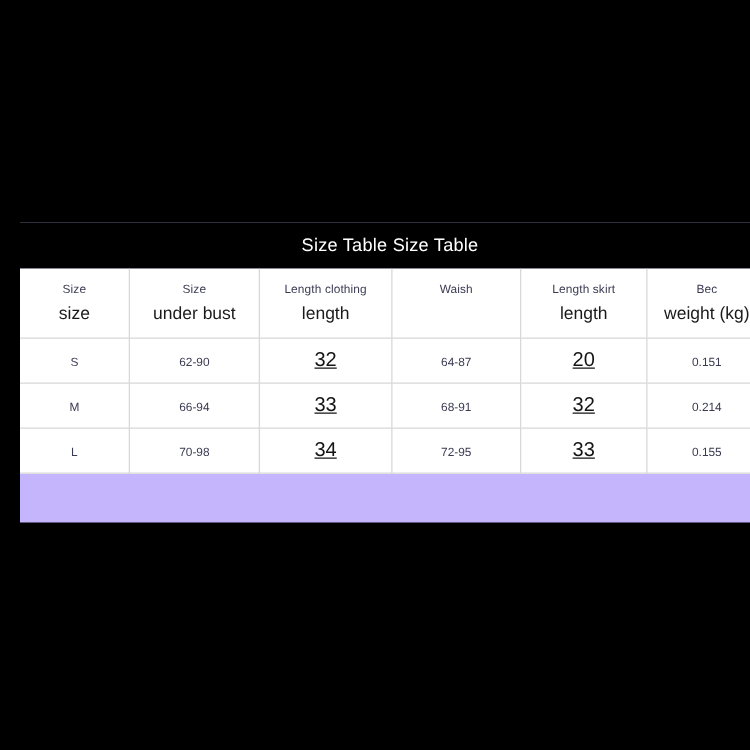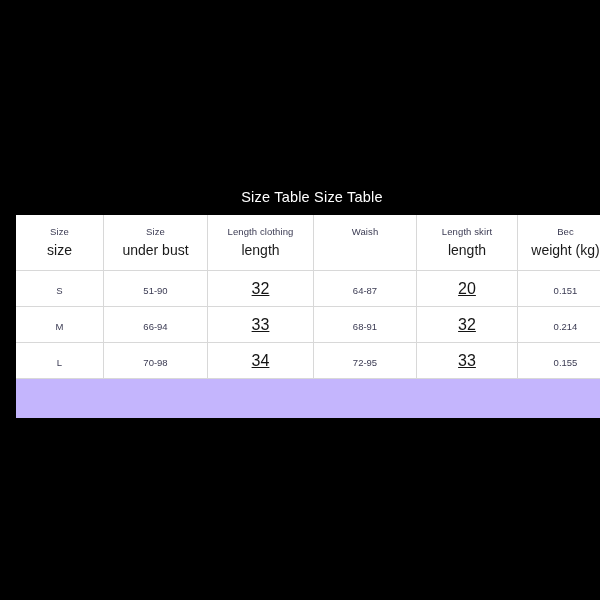--- a/index.html
+++ b/index.html
@@ -174,21 +174,21 @@
           <td style="width:95px;">
             <div class="hdr-cell">
               <span class="hdr-top">Bec</span>
               <span class="hdr-bottom">weight (kg)</span>
             </div>
           </td>
         </tr>
 
         <tr class="data-row">
           <td><span class="cell-small">S</span></td>
-          <td><span class="cell-small">51-90</span></td>
+          <td><span class="cell-small">62-90</span></td>
           <td><span class="cell-large">32</span></td>
           <td><span class="cell-small">64-87</span></td>
           <td><span class="cell-large">20</span></td>
           <td><span class="cell-small">0.151</span></td>
         </tr>
 
         <tr class="data-row">
           <td><span class="cell-small">M</span></td>
           <td><span class="cell-small">66-94</span></td>
           <td><span class="cell-large">33</span></td>

